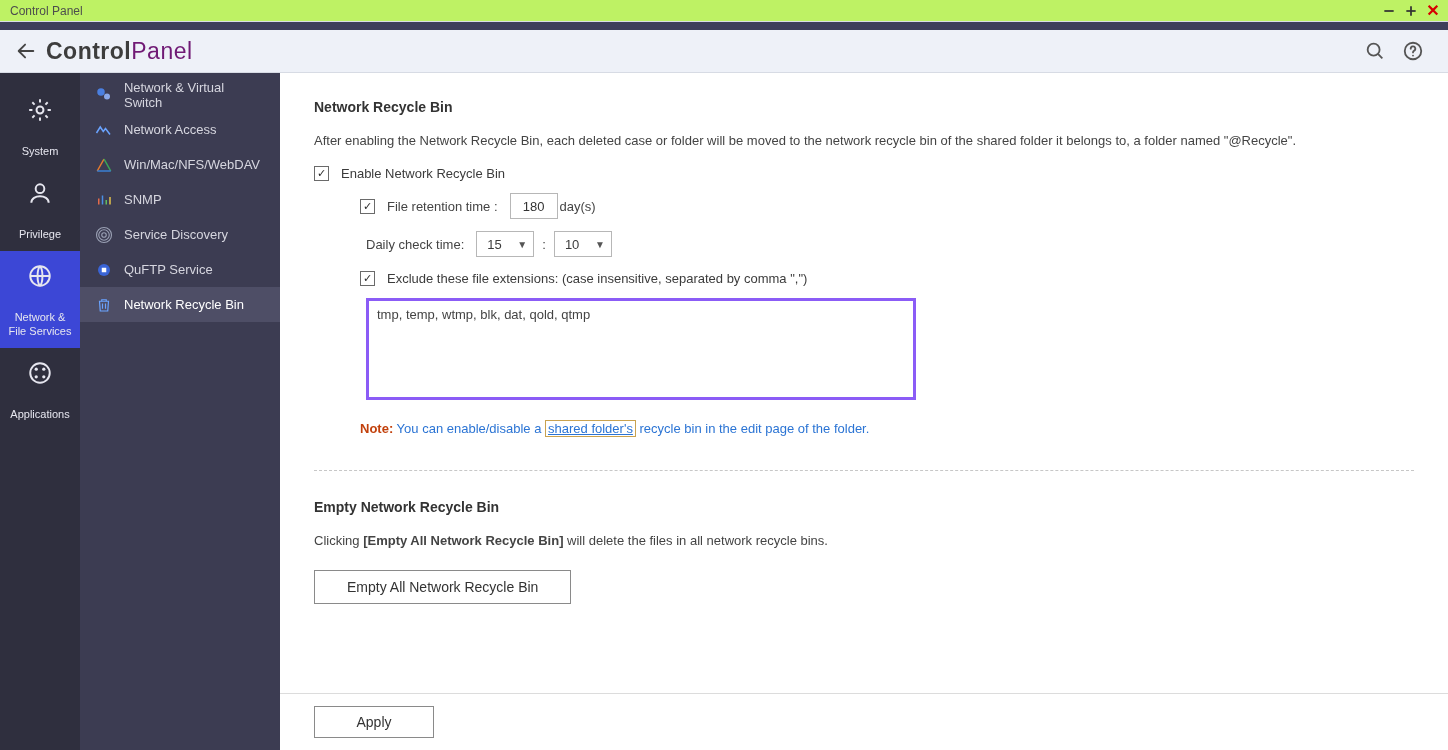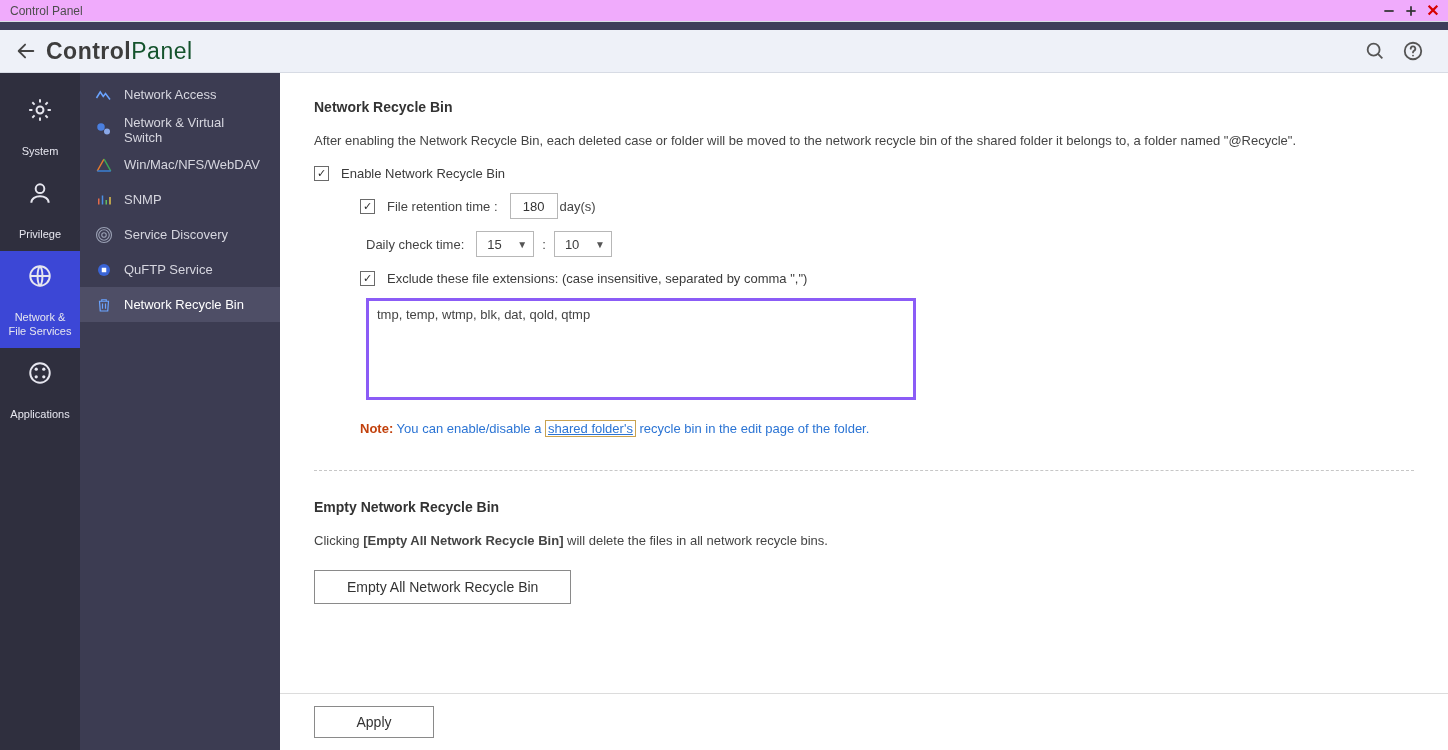--- a/index.html
+++ b/index.html
@@ -2,21 +2,21 @@
 <html><head>
 <meta charset="utf-8">
 <style>
   * { box-sizing: border-box; margin: 0; padding: 0; }
   html, body { height: 100%; font-family: Arial, Helvetica, sans-serif; font-size: 13px; color: #3b3b3b; }
   body { display: flex; flex-direction: column; overflow: hidden; width: 1448px; height: 750px; background: #fff; }
 
   
   .titlebar {
     height: 22px;
-    background: #f0abfc;
+    background: #bef264;
     display: flex; align-items: center;
     padding: 0 6px 0 10px;
     font-size: 12px; color: #4d4d4d;
     border-bottom: 1px solid #d9dde6;
   }
   .titlebar .spacer { flex: 1; }
   .titlebar .wbtn {
     width: 18px; height: 18px; display: flex; align-items: center; justify-content: center;
     font-size: 16px; margin-left: 4px; cursor: pointer;
   }
@@ -32,21 +32,21 @@
     padding: 0 20px 0 12px;
     border-bottom: 1px solid #d7dbe4;
   }
   .appheader .back {
     width: 28px; height: 28px; display: flex; align-items: center; justify-content: center;
     cursor: pointer; color: #444; margin-right: 6px;
   }
   .appheader .back svg { width: 22px; height: 22px; stroke: #444; }
   .apptitle { font-size: 23px; letter-spacing: .5px; color: #3d3d3d; }
   .apptitle b { font-weight: 600; }
-  .apptitle .light { font-weight: 300; color: #14532d; }
+  .apptitle .light { font-weight: 300; color: #701a75; }
   .appheader .spacer { flex: 1; }
   .appheader .hicon { width: 30px; height: 30px; display: flex; align-items: center; justify-content: center; cursor: pointer; margin-left: 8px; }
   .appheader .hicon svg { width: 22px; height: 22px; stroke: #555; fill: none; stroke-width: 2; }
 
   
   .main { flex: 1; display: flex; min-height: 0; }
 
   
   .rail {
     width: 80px; background: #2f2f3e; display: flex; flex-direction: column; align-items: center;
@@ -212,34 +212,34 @@
           <circle cx="8.5" cy="15.5" r="1.5" fill="#e6e6ef" stroke="none"></circle>
           <circle cx="15.5" cy="15.5" r="1.5" fill="#e6e6ef" stroke="none"></circle>
         </svg>
       <span>Applications</span>
     </div>
   </div>
 
   <div class="sidebar">
     <div class="sitem">
       <span class="sicon">
-          <svg viewBox="0 0 24 24" fill="none">
-            <path d="M2 16l5-8 4 6 3-4 6 8" stroke="#6aa3ff" stroke-width="2"></path>
-          </svg>
-        </span>
-      <span>Network Access</span>
-    </div>
-    <div class="sitem">
-      <span class="sicon">
           <svg viewBox="0 0 24 24">
             <circle cx="8" cy="8" r="5" fill="#4a7fe0"></circle>
             <circle cx="16" cy="14" r="4" fill="#8aa8e8"></circle>
           </svg>
         </span>
       <span>Network &amp; Virtual Switch</span>
+    </div>
+    <div class="sitem">
+      <span class="sicon">
+          <svg viewBox="0 0 24 24" fill="none">
+            <path d="M2 16l5-8 4 6 3-4 6 8" stroke="#6aa3ff" stroke-width="2"></path>
+          </svg>
+        </span>
+      <span>Network Access</span>
     </div>
     <div class="sitem">
       <span class="sicon">
           <svg viewBox="0 0 24 24" fill="none" stroke-width="2">
             <path d="M3 20L12 4" stroke="#e67b2e"></path>
             <path d="M12 4l9 16" stroke="#3aa757"></path>
             <path d="M3 20h18" stroke="#3a7fd5"></path>
           </svg>
         </span>
       <span>Win/Mac/NFS/WebDAV</span>

